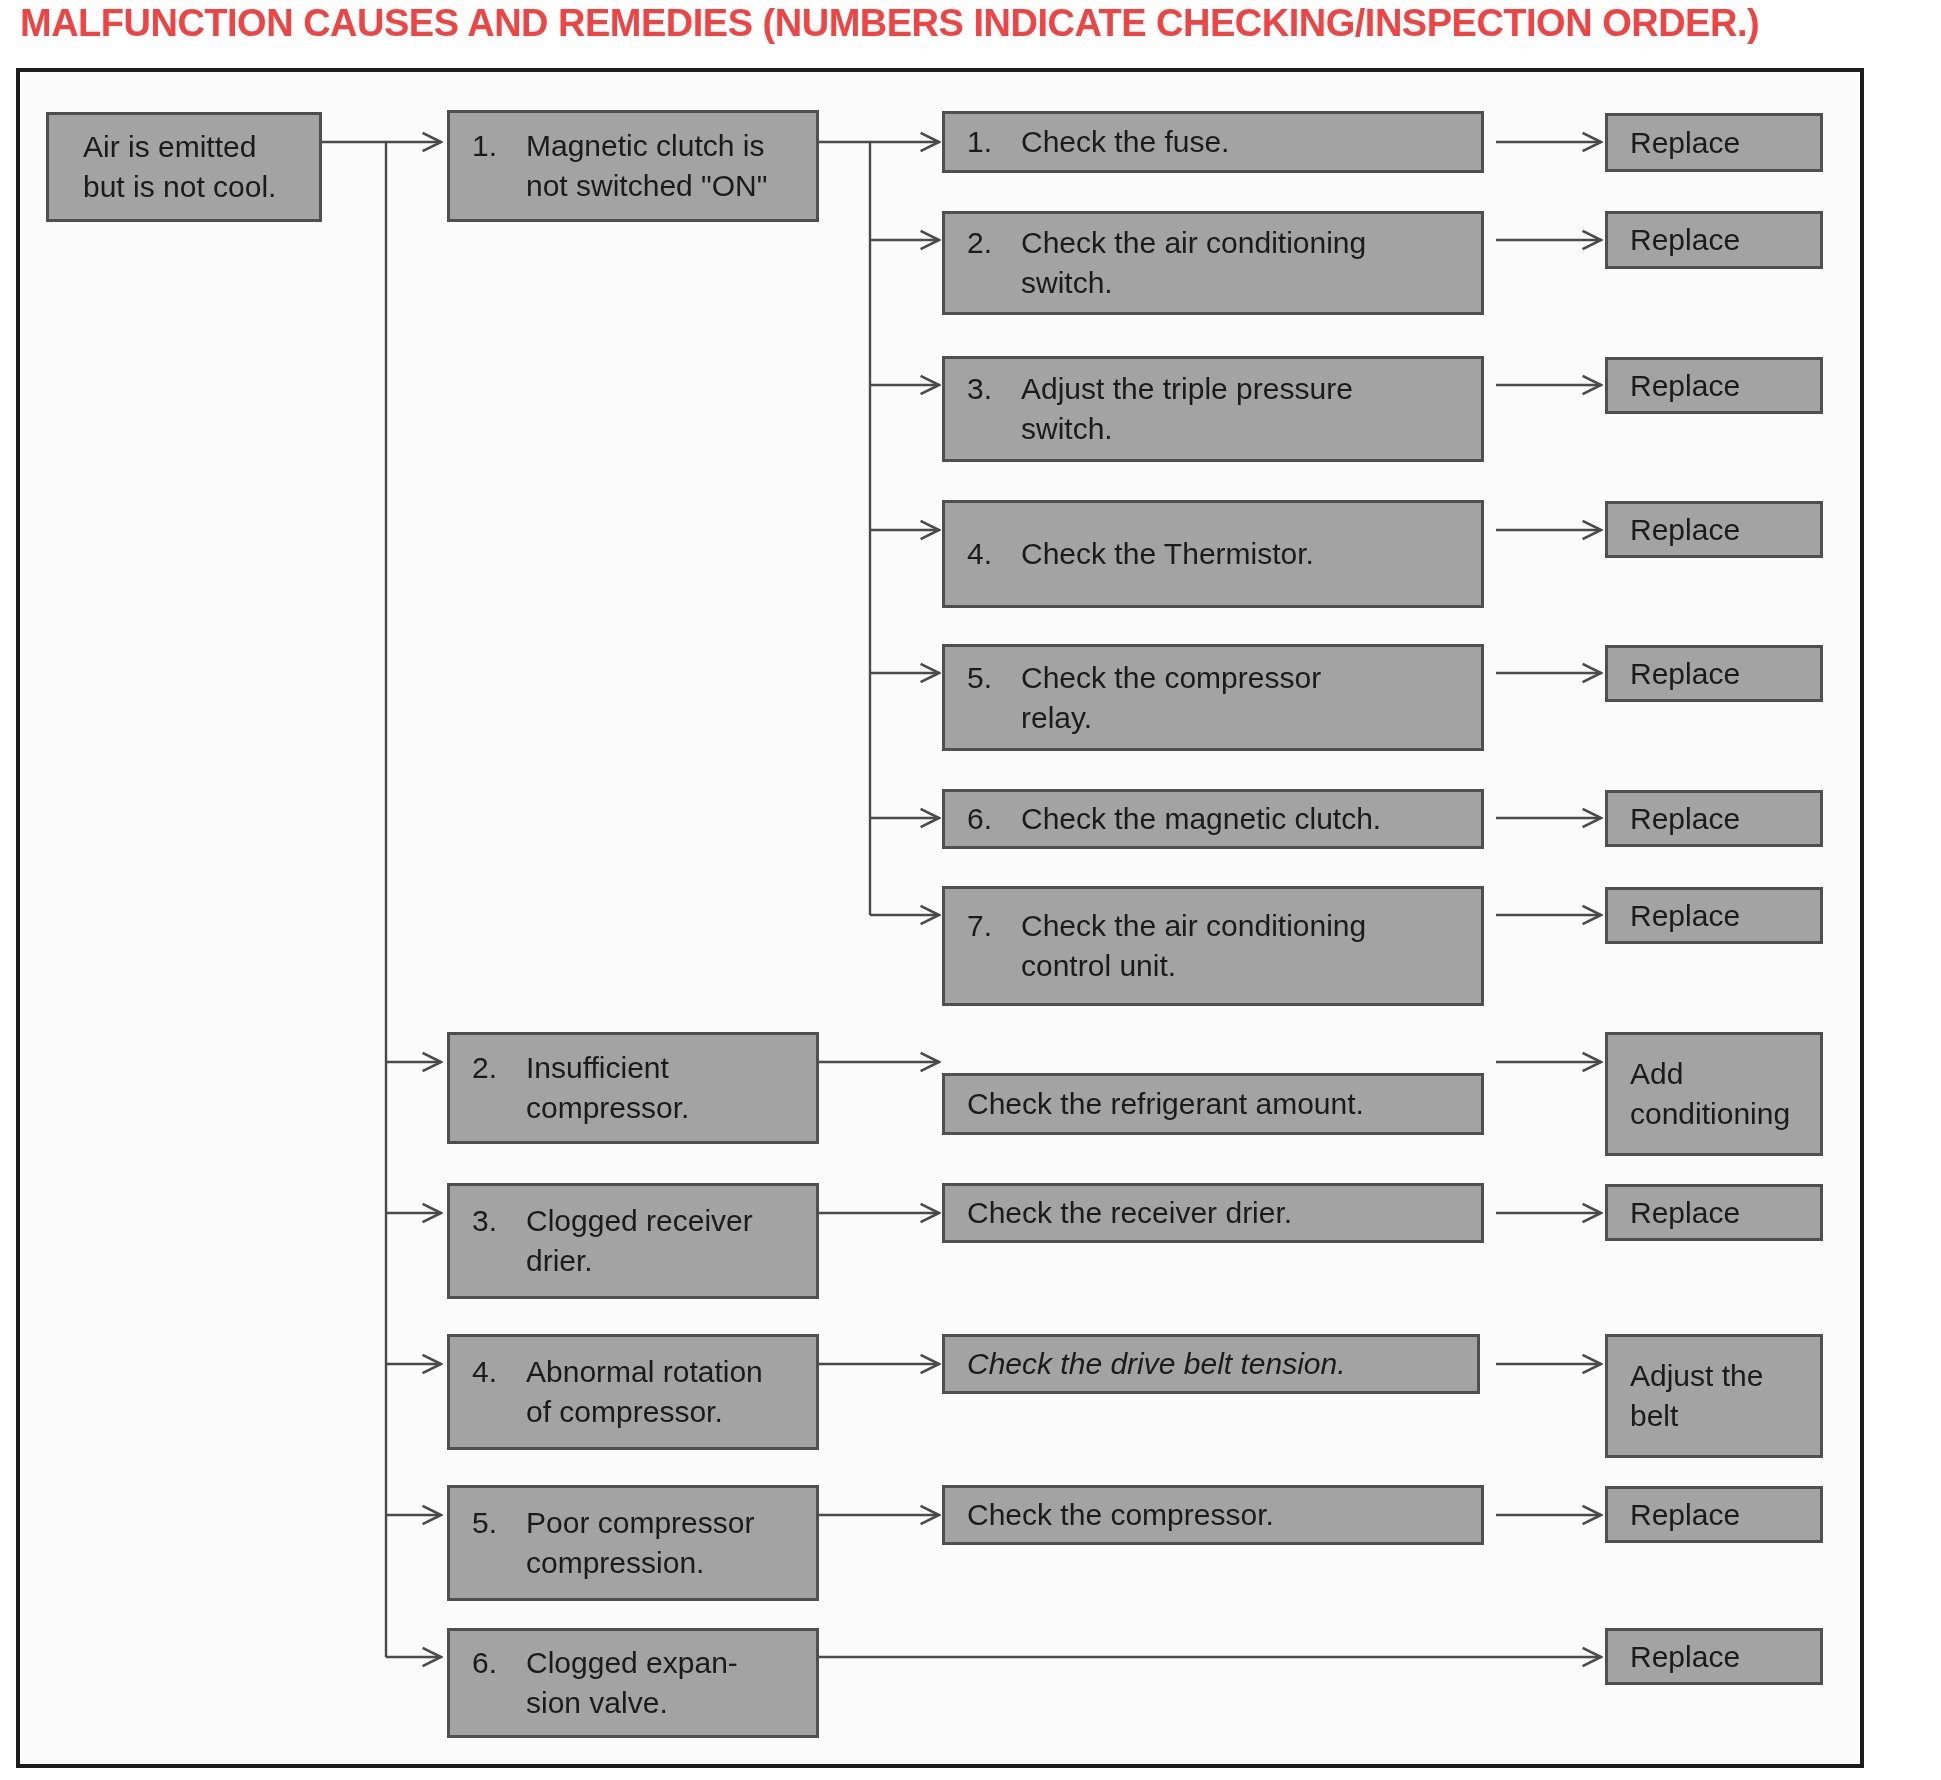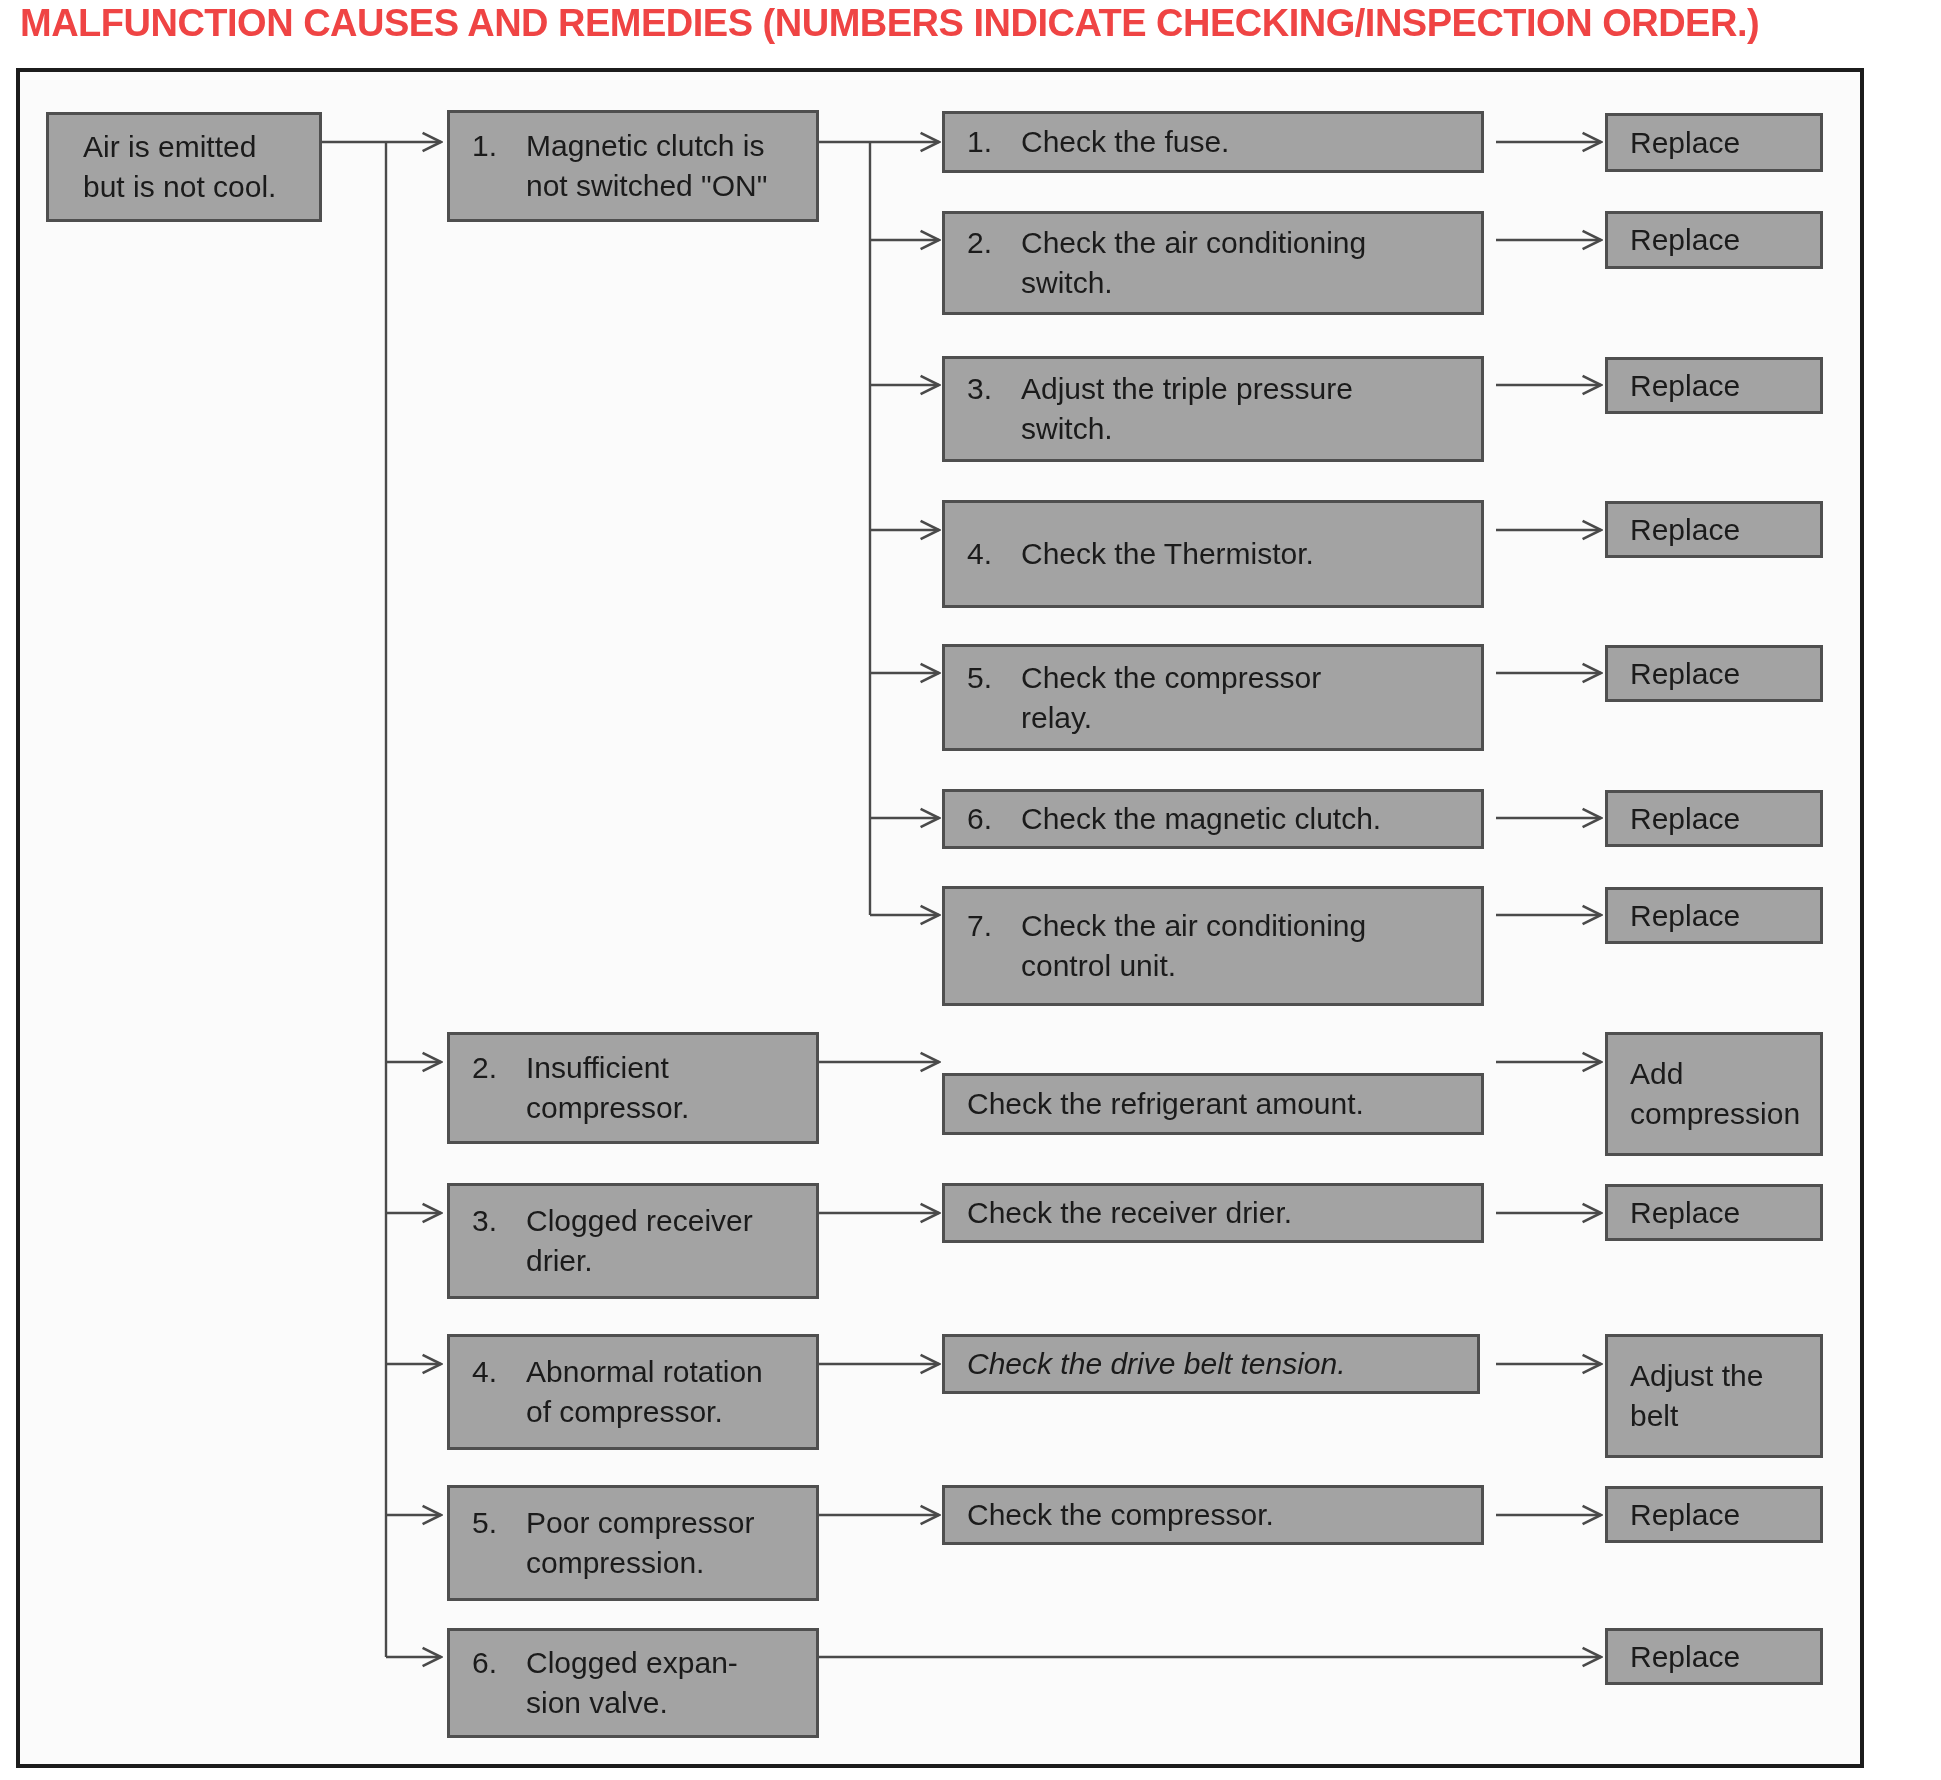--- a/index.html
+++ b/index.html
@@ -183,21 +183,21 @@
     <span class="txt">Replace</span>
   </div>
   <div class="node" style="left:1605px;top:790px;width:218px;height:57px;">
     <span class="txt">Replace</span>
   </div>
   <div class="node" style="left:1605px;top:887px;width:218px;height:57px;">
     <span class="txt">Replace</span>
   </div>
   <div class="node" style="left:1605px;top:1032px;width:218px;height:124px;">
     <span class="txt">Add
-compression</span>
+conditioning</span>
   </div>
   <div class="node" style="left:1605px;top:1184px;width:218px;height:57px;">
     <span class="txt">Replace</span>
   </div>
   <div class="node" style="left:1605px;top:1334px;width:218px;height:124px;">
     <span class="txt">Adjust the
 belt</span>
   </div>
   <div class="node" style="left:1605px;top:1486px;width:218px;height:57px;">
     <span class="txt">Replace</span>

